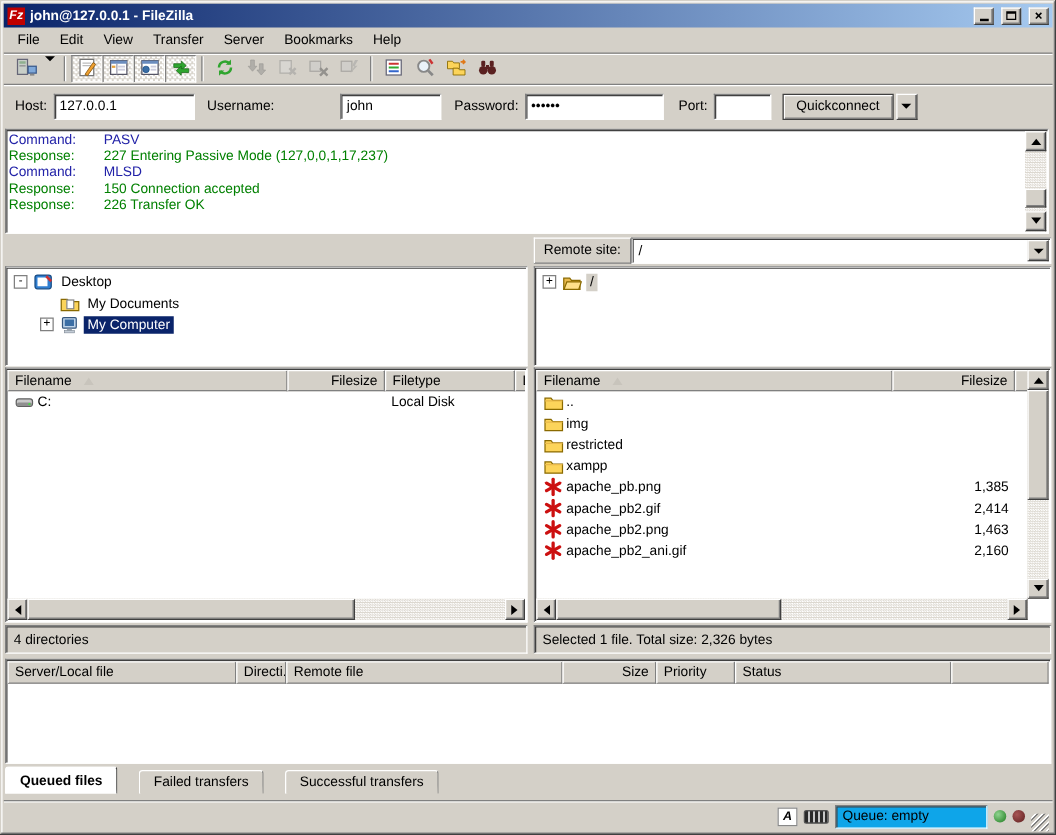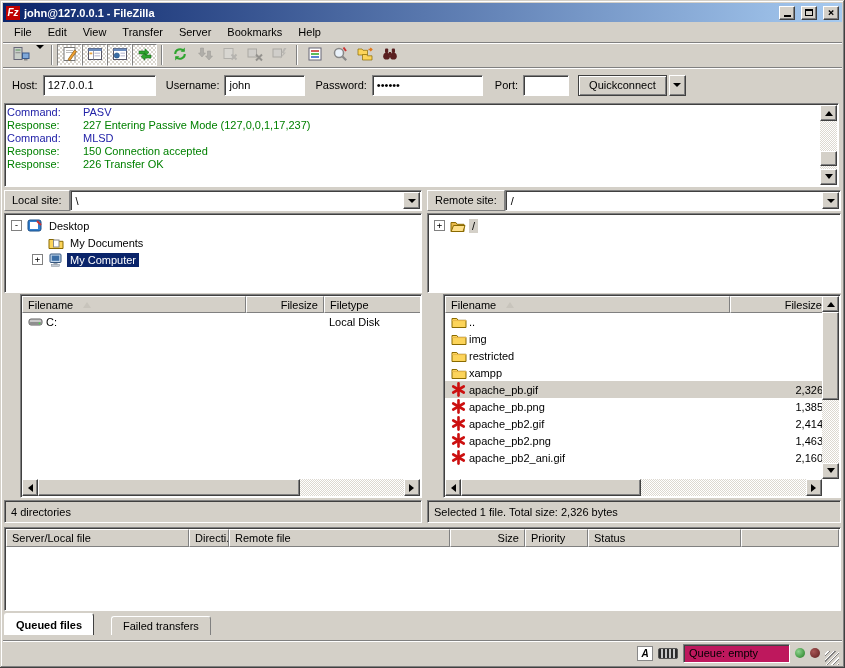--- a/index.html
+++ b/index.html
@@ -65,21 +65,21 @@
   .site-combo{flex:1;background:#fff;border:1px solid;border-color:#808080 #fff #fff #808080;box-shadow:inset 1px 1px 0 #404040;position:relative;display:flex;align-items:center;padding:0 22px 0 5px;}
   .combo-btn{position:absolute;right:1px;top:1px;bottom:1px;width:17px;display:flex;align-items:center;justify-content:center;}
   .tree{position:absolute;left:0;top:23px;right:0;height:80px;background:#fff;padding-top:3px;overflow:hidden;}
   .tree-row{display:flex;align-items:center;height:17px;white-space:nowrap;}
   .expander{width:11px;height:11px;flex:0 0 auto;border:1px solid #808080;background:#fff;display:flex;align-items:center;justify-content:center;font-size:9px;line-height:1;font-family:"DejaVu Sans Mono",monospace;margin-right:4px;}
   .exp-spacer{width:15px;flex:0 0 auto;}
   .tree-icon{width:18px;flex:0 0 auto;display:flex;justify-content:center;margin-right:2px;}
   .tree-label{padding:1px 3px;}
   .sel-active{background:#0A246A;color:#fff;}
   .sel-inactive{background:#D4D0C8;}
-  .list{position:absolute;left:16px;top:104px;right:0;height:204px;background:#fff;}
+  .list{position:absolute;left:0;top:104px;right:0;height:204px;background:#fff;}
   .list-inner{position:absolute;left:1px;top:1px;right:1px;bottom:1px;overflow:hidden;}
   .list-header{display:flex;height:17px;}
   .sort-ar{width:0;height:0;border-left:4px solid transparent;border-right:4px solid transparent;border-bottom:6px solid #C8C4BC;margin-left:10px;}
   .lrow{display:flex;height:17px;align-items:center;white-space:nowrap;}
   .lcell{padding:0 5px;overflow:hidden;flex:0 0 auto;display:flex;align-items:center;height:17px;}
   .lcell.right{justify-content:flex-end;}
   .row-sel{background:#D4D0C8;}
   .file-icon{width:17px;flex:0 0 auto;display:flex;justify-content:center;margin-right:2px;}
   .pane-status{position:absolute;left:0;right:0;top:310px;height:23px;background:#D4D0C8;border:1px solid;border-color:#808080 #fff #fff #808080;box-shadow:inset 1px 1px 0 #404040;display:flex;align-items:center;padding:0 6px;white-space:nowrap;overflow:hidden;}
   
@@ -87,21 +87,21 @@
   .queue-inner{position:absolute;left:1px;top:1px;right:1px;bottom:1px;overflow:hidden;}
   .queue-header{display:flex;height:18px;}
   
   .tabs{position:absolute;left:4px;top:612px;height:23px;display:flex;align-items:flex-end;}
   .tab{height:19px;padding:2px 11px;background:#D4D0C8;border:1px solid;border-color:#fff #808080 #808080 #fff;border-bottom:none;border-radius:3px 3px 0 0;display:flex;align-items:center;margin-right:17px;}
   .tab.active{height:22px;background:#fff;font-weight:bold;border-color:#fff #404040 #fff #fff;}
   
   .statusbar{position:absolute;left:3px;right:3px;bottom:3px;height:25px;display:flex;align-items:center;justify-content:flex-end;gap:5px;padding-right:3px;border-top:1px solid #808080;box-shadow:inset 0 1px 0 #fff;}
   .type-icon{width:16px;height:15px;background:#fff;border:1px solid #888;display:flex;align-items:center;justify-content:center;font-size:10px;font-weight:bold;font-style:italic;}
   .badge-icon{width:20px;height:11px;background:#2A2A2A;border-radius:2px;background-image:repeating-linear-gradient(90deg,#2A2A2A 0 2px,#C8C8C8 2px 4px);border:1px solid #555;}
-  .queue-box{width:107px;height:19px;background:#be185d;border:1px solid;border-color:#808080 #fff #fff #808080;box-shadow:inset 1px 1px 0 #404040;display:flex;align-items:center;padding:0 5px;white-space:nowrap;}
+  .queue-box{width:122px;height:19px;background:#0ea5e9;border:1px solid;border-color:#808080 #fff #fff #808080;box-shadow:inset 1px 1px 0 #404040;display:flex;align-items:center;padding:0 5px;white-space:nowrap;}
   .led{width:10px;height:10px;border-radius:50%;}
   .led.green{background:radial-gradient(circle at 35% 35%,#8FD48F,#1E7A1E);}
   .led.red{background:radial-gradient(circle at 35% 35%,#A85555,#5E1F1F);}
   .grip{width:14px;height:14px;align-self:flex-end;background:repeating-linear-gradient(135deg,transparent 0 2px,#fff 2px 3px,#808080 3px 4px);}
 </style>
 </head>
 <body>
 
 <div class="window">
 
@@ -240,21 +240,21 @@
             <circle cx="11.4" cy="10.2" r="3.4" fill="#5A2020"></circle>
             <rect x="6.8" y="6" width="2.4" height="3.5" fill="#5A2020"></rect>
           </svg></span>
       </div>
     </div>
 
   <div class="quickbar">
     <span class="qc-label">Host:</span>
     <input class="qc-input" style="width: 113px;" value="127.0.0.1">
     <span class="qc-label" style="margin-left:10px">Username:</span>
-    <input class="qc-input" style="width: 81px;" value="john">
+    <input class="qc-input" style="width: 81px; margin-left: 48px;" value="john">
     <span class="qc-label" style="margin-left:10px">Password:</span>
     <input class="qc-input" style="width: 111px;" value="••••••">
     <span class="qc-label" style="margin-left:12px">Port:</span>
     <input class="qc-input" style="width: 46px;" value="">
     <div class="qc-btn">
         <span>Quickconnect</span>
       </div>
     <div class="qc-dd raised">
         <span class="dd-arrow" style="margin-top:4px"></span>
       </div>
@@ -288,29 +288,20 @@
           <span class="ar up"></span>
         </div>
       <div class="thumb raised" style="left:0;width:17px;top:46px;height:15px;"></div>
       <div class="sbtn raised" style="bottom:0;">
           <span class="ar down"></span>
         </div>
     </div>
   </div>
 
   <div class="pane pane-local">
-    <div class="sitebar">
-      <div class="site-label">Local site:</div>
-      <div class="site-combo">
-        <span>\</span>
-        <div class="combo-btn raised">
-            <span class="dd-arrow" style="margin-top:4px"></span>
-          </div>
-      </div>
-    </div>
     <div class="tree sunken" id="localTree">
         <div class="tree-row" style="padding-left: 6px;">
           <span class="expander">-</span>
           <span class="tree-icon">
             <svg width="16" height="14" viewBox="0 0 16 14">
               <rect x="1" y="1" width="13" height="11" rx="2" fill="#2F7ED0" stroke="#1A4E86"></rect>
               <rect x="3" y="3" width="8" height="7" fill="#fff"></rect>
               <path d="M10 2l4 4" stroke="#CC3333" stroke-width="2"></path>
             </svg>
           </span>
@@ -448,35 +439,20 @@
                 <span class="file-icon">
                   <svg width="16" height="14" viewBox="0 0 16 14">
                     <path d="M1 3.5h4.8l1.4 1.8H15v7.2H1z" fill="#FCD45A" stroke="#8A6A00"></path>
                     <path d="M1 5.6h14" stroke="#E8B84B"></path>
                   </svg>
                 </span>
                 <span>xampp</span>
               </div>
               <div class="lcell right" style="width: 98px;"></div>
             </div>
-            <div class="lrow row-sel">
-              <div class="lcell" style="width: 285px;">
-                <span class="file-icon">
-                  <svg width="15" height="15" viewBox="0 0 16 16">
-                    <g stroke="#CC1010" stroke-width="2.8" stroke-linecap="round">
-                      <line x1="8" y1="1.5" x2="8" y2="14.5"></line>
-                      <line x1="2.4" y1="4.8" x2="13.6" y2="11.2"></line>
-                      <line x1="13.6" y1="4.8" x2="2.4" y2="11.2"></line>
-                    </g>
-                  </svg>
-                </span>
-                <span>apache_pb.gif</span>
-              </div>
-              <div class="lcell right" style="width: 98px;">2,326</div>
-            </div>
             <div class="lrow">
               <div class="lcell" style="width: 285px;">
                 <span class="file-icon">
                   <svg width="15" height="15" viewBox="0 0 16 16">
                     <g stroke="#CC1010" stroke-width="2.8" stroke-linecap="round">
                       <line x1="8" y1="1.5" x2="8" y2="14.5"></line>
                       <line x1="2.4" y1="4.8" x2="13.6" y2="11.2"></line>
                       <line x1="13.6" y1="4.8" x2="2.4" y2="11.2"></line>
                     </g>
                   </svg>
@@ -555,30 +531,31 @@
   </div>
 
   <div class="queue sunken">
     <div class="queue-inner">
       <div class="queue-header" id="queueHeader">
           <div class="hcell" style="width: 183px;">Server/Local file</div>
           <div class="hcell" style="width: 40px;">Directi...</div>
           <div class="hcell" style="width: 221px;">Remote file</div>
           <div class="hcell right" style="width: 75px;">Size</div>
           <div class="hcell" style="width: 63px;">Priority</div>
-          <div class="hcell" style="width: 153px;">Status</div>
+          <div class="hcell" style="width: 173px;">Status</div>
           <div class="hcell" style="flex: 1 1 auto;"></div>
         </div>
       <div></div>
     </div>
   </div>
 
   <div class="tabs" id="tabs">
       <div class="tab active">Queued files</div>
       <div class="tab">Failed transfers</div>
+      <div class="tab">Successful transfers</div>
     </div>
 
   <div class="statusbar">
     <div class="type-icon">A</div>
     <div class="badge-icon"></div>
     <div class="queue-box">Queue: empty</div>
     <span class="led green"></span>
     <span class="led red"></span>
     <div class="grip"></div>
   </div>

